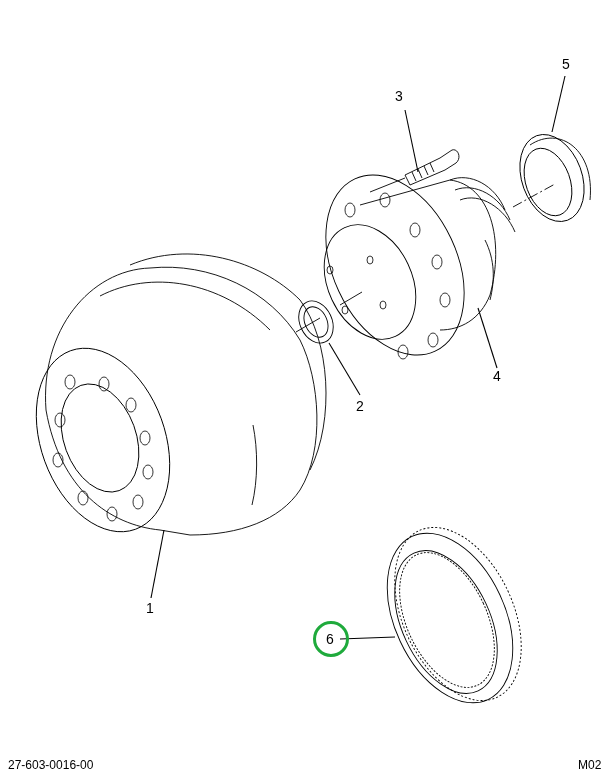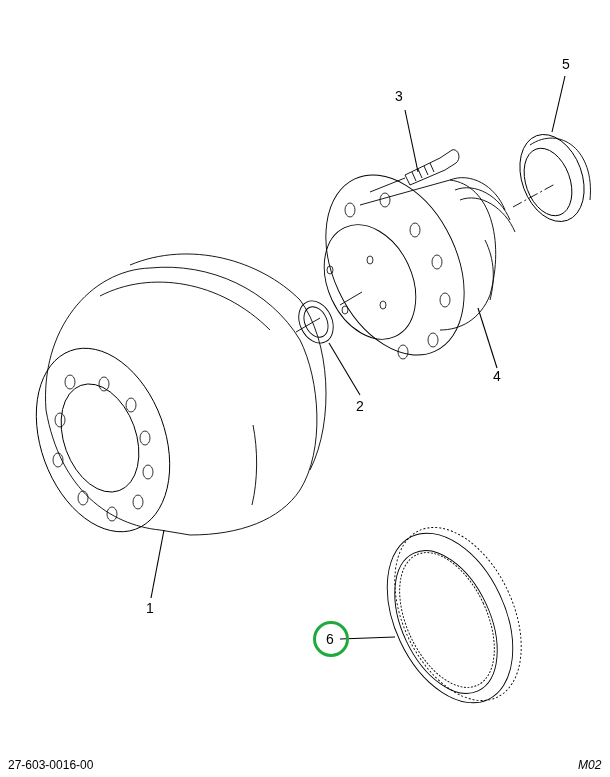--- a/index.html
+++ b/index.html
@@ -102,14 +102,14 @@
   <span class="callout" style="left:146px;top:601px;">1</span>
   <span class="callout" style="left:356px;top:399px;">2</span>
   <span class="callout" style="left:395px;top:89px;">3</span>
   <span class="callout" style="left:493px;top:369px;">4</span>
   <span class="callout" style="left:562px;top:57px;">5</span>
 
   <div class="hl" style="left:313px;top:621px;"></div>
   <span class="callout" style="left:326px;top:632px;">6</span>
 
   <span class="footer" style="left:8px;top:758px;">27-603-0016-00</span>
-  <span class="footer" style="left:578px;top:758px;font-style:italic;">M02</span>
+  <span class="footer" style="left:578px;top:758px;">M02</span>
 </div>
 
 </body></html>

